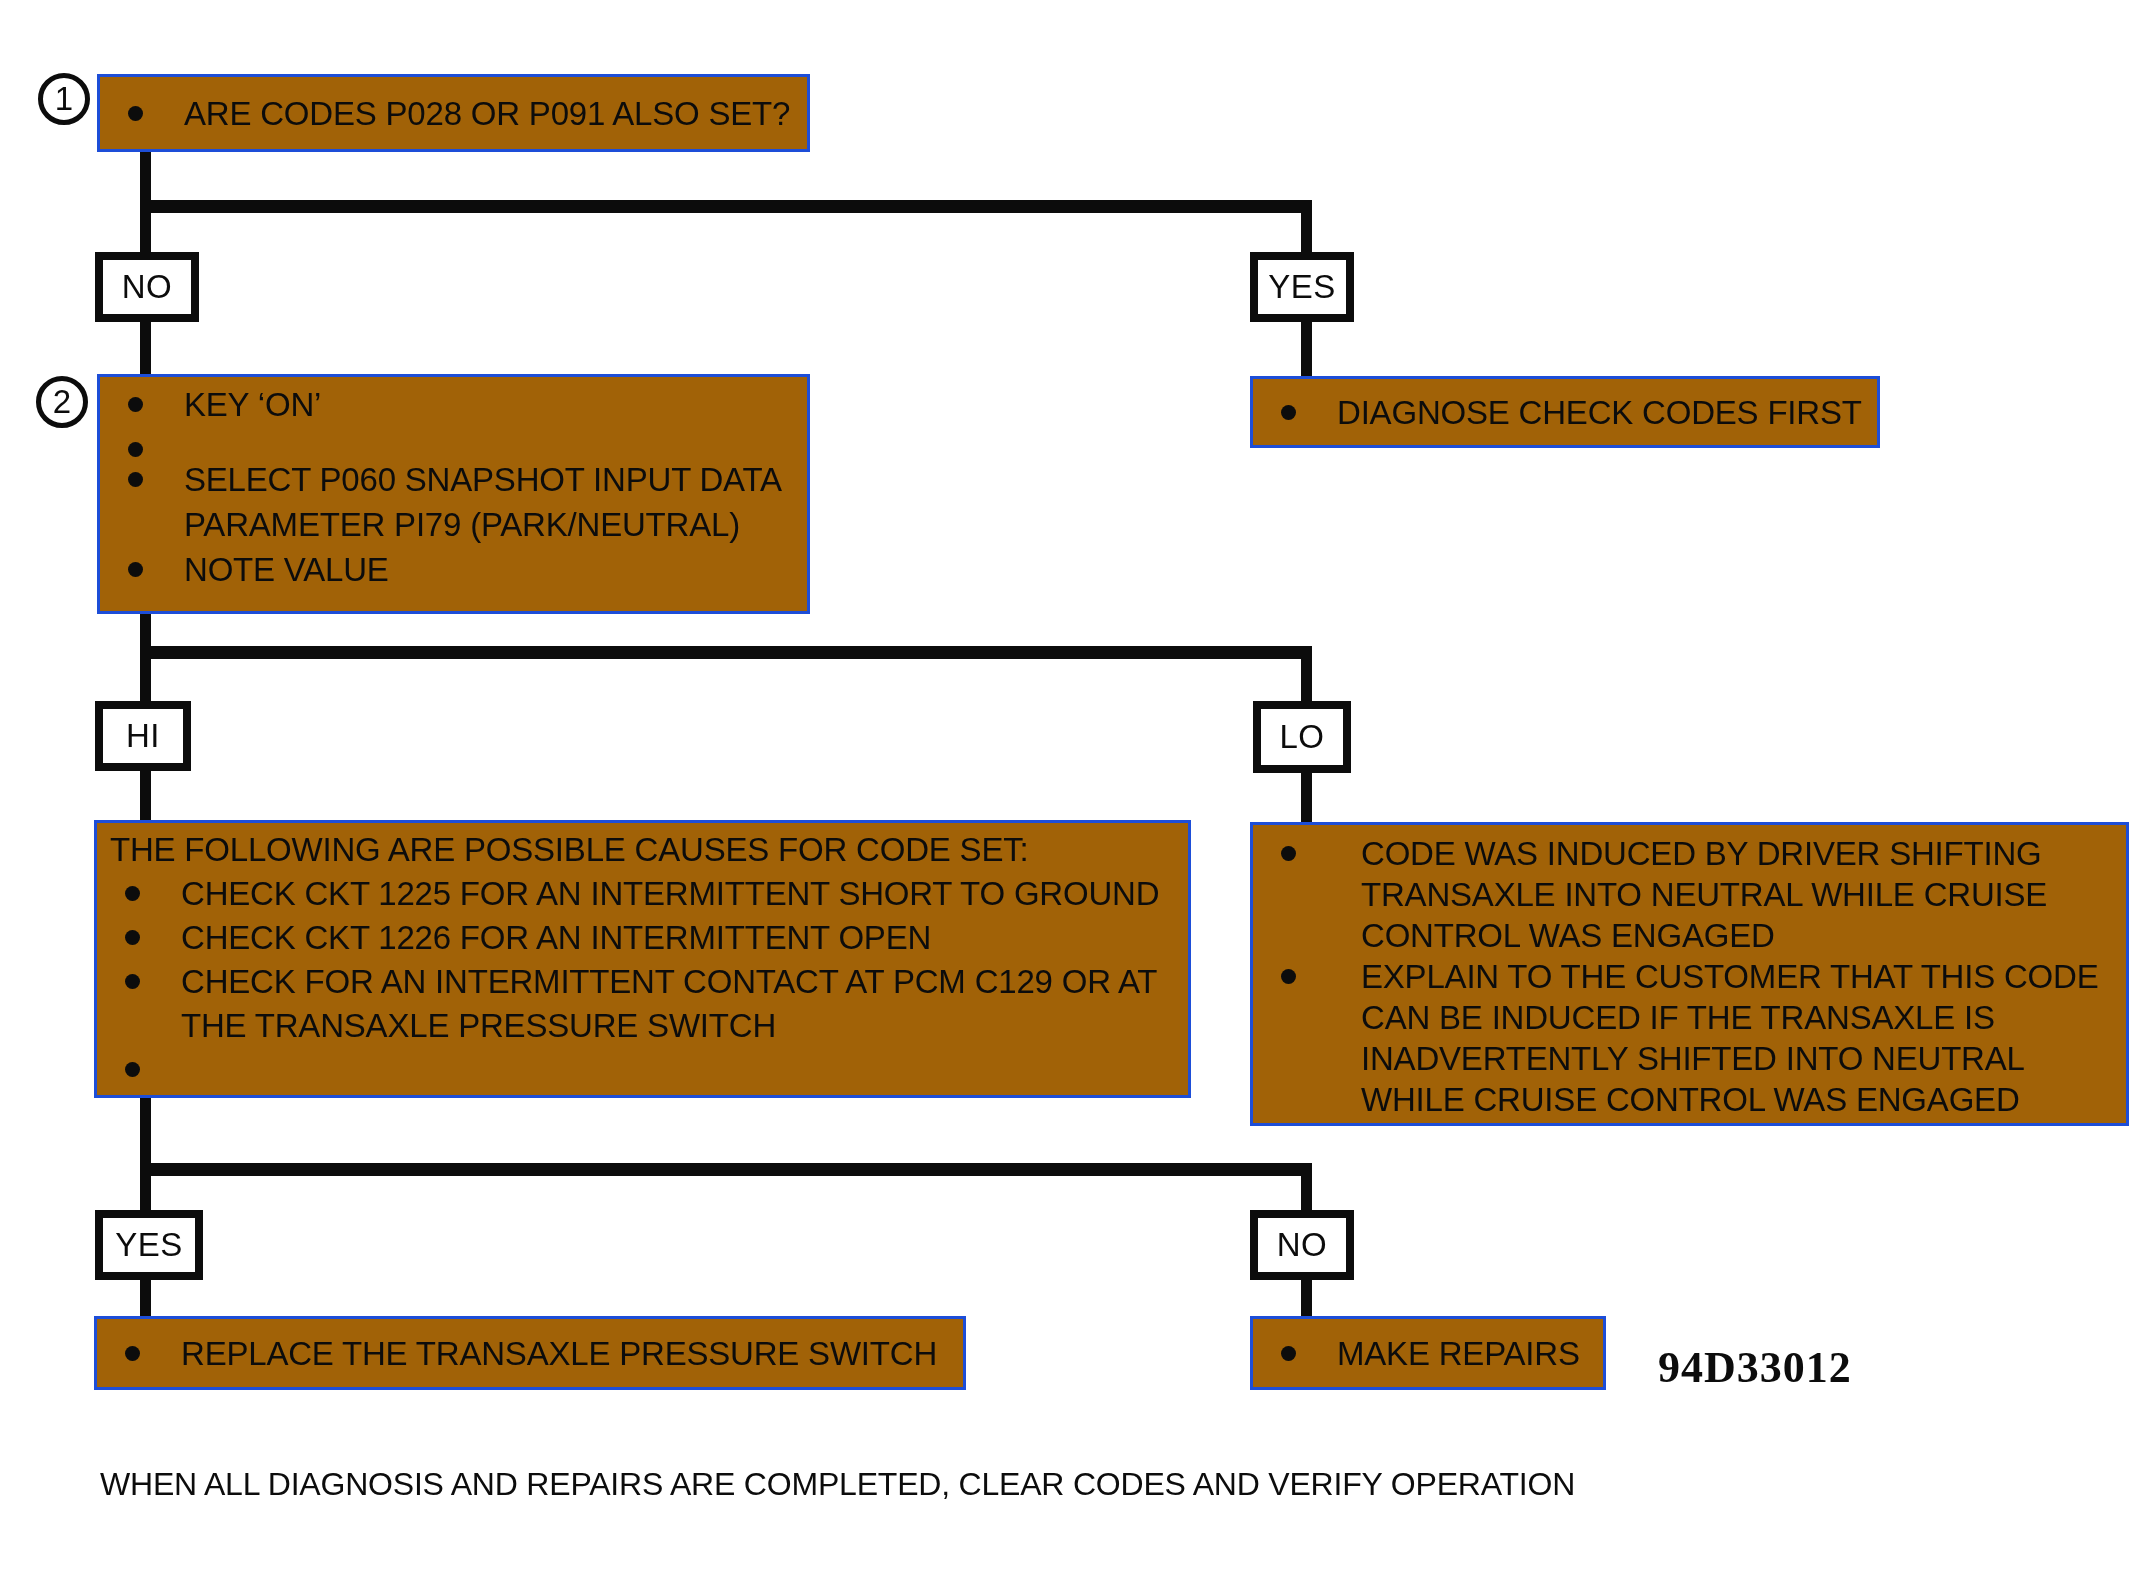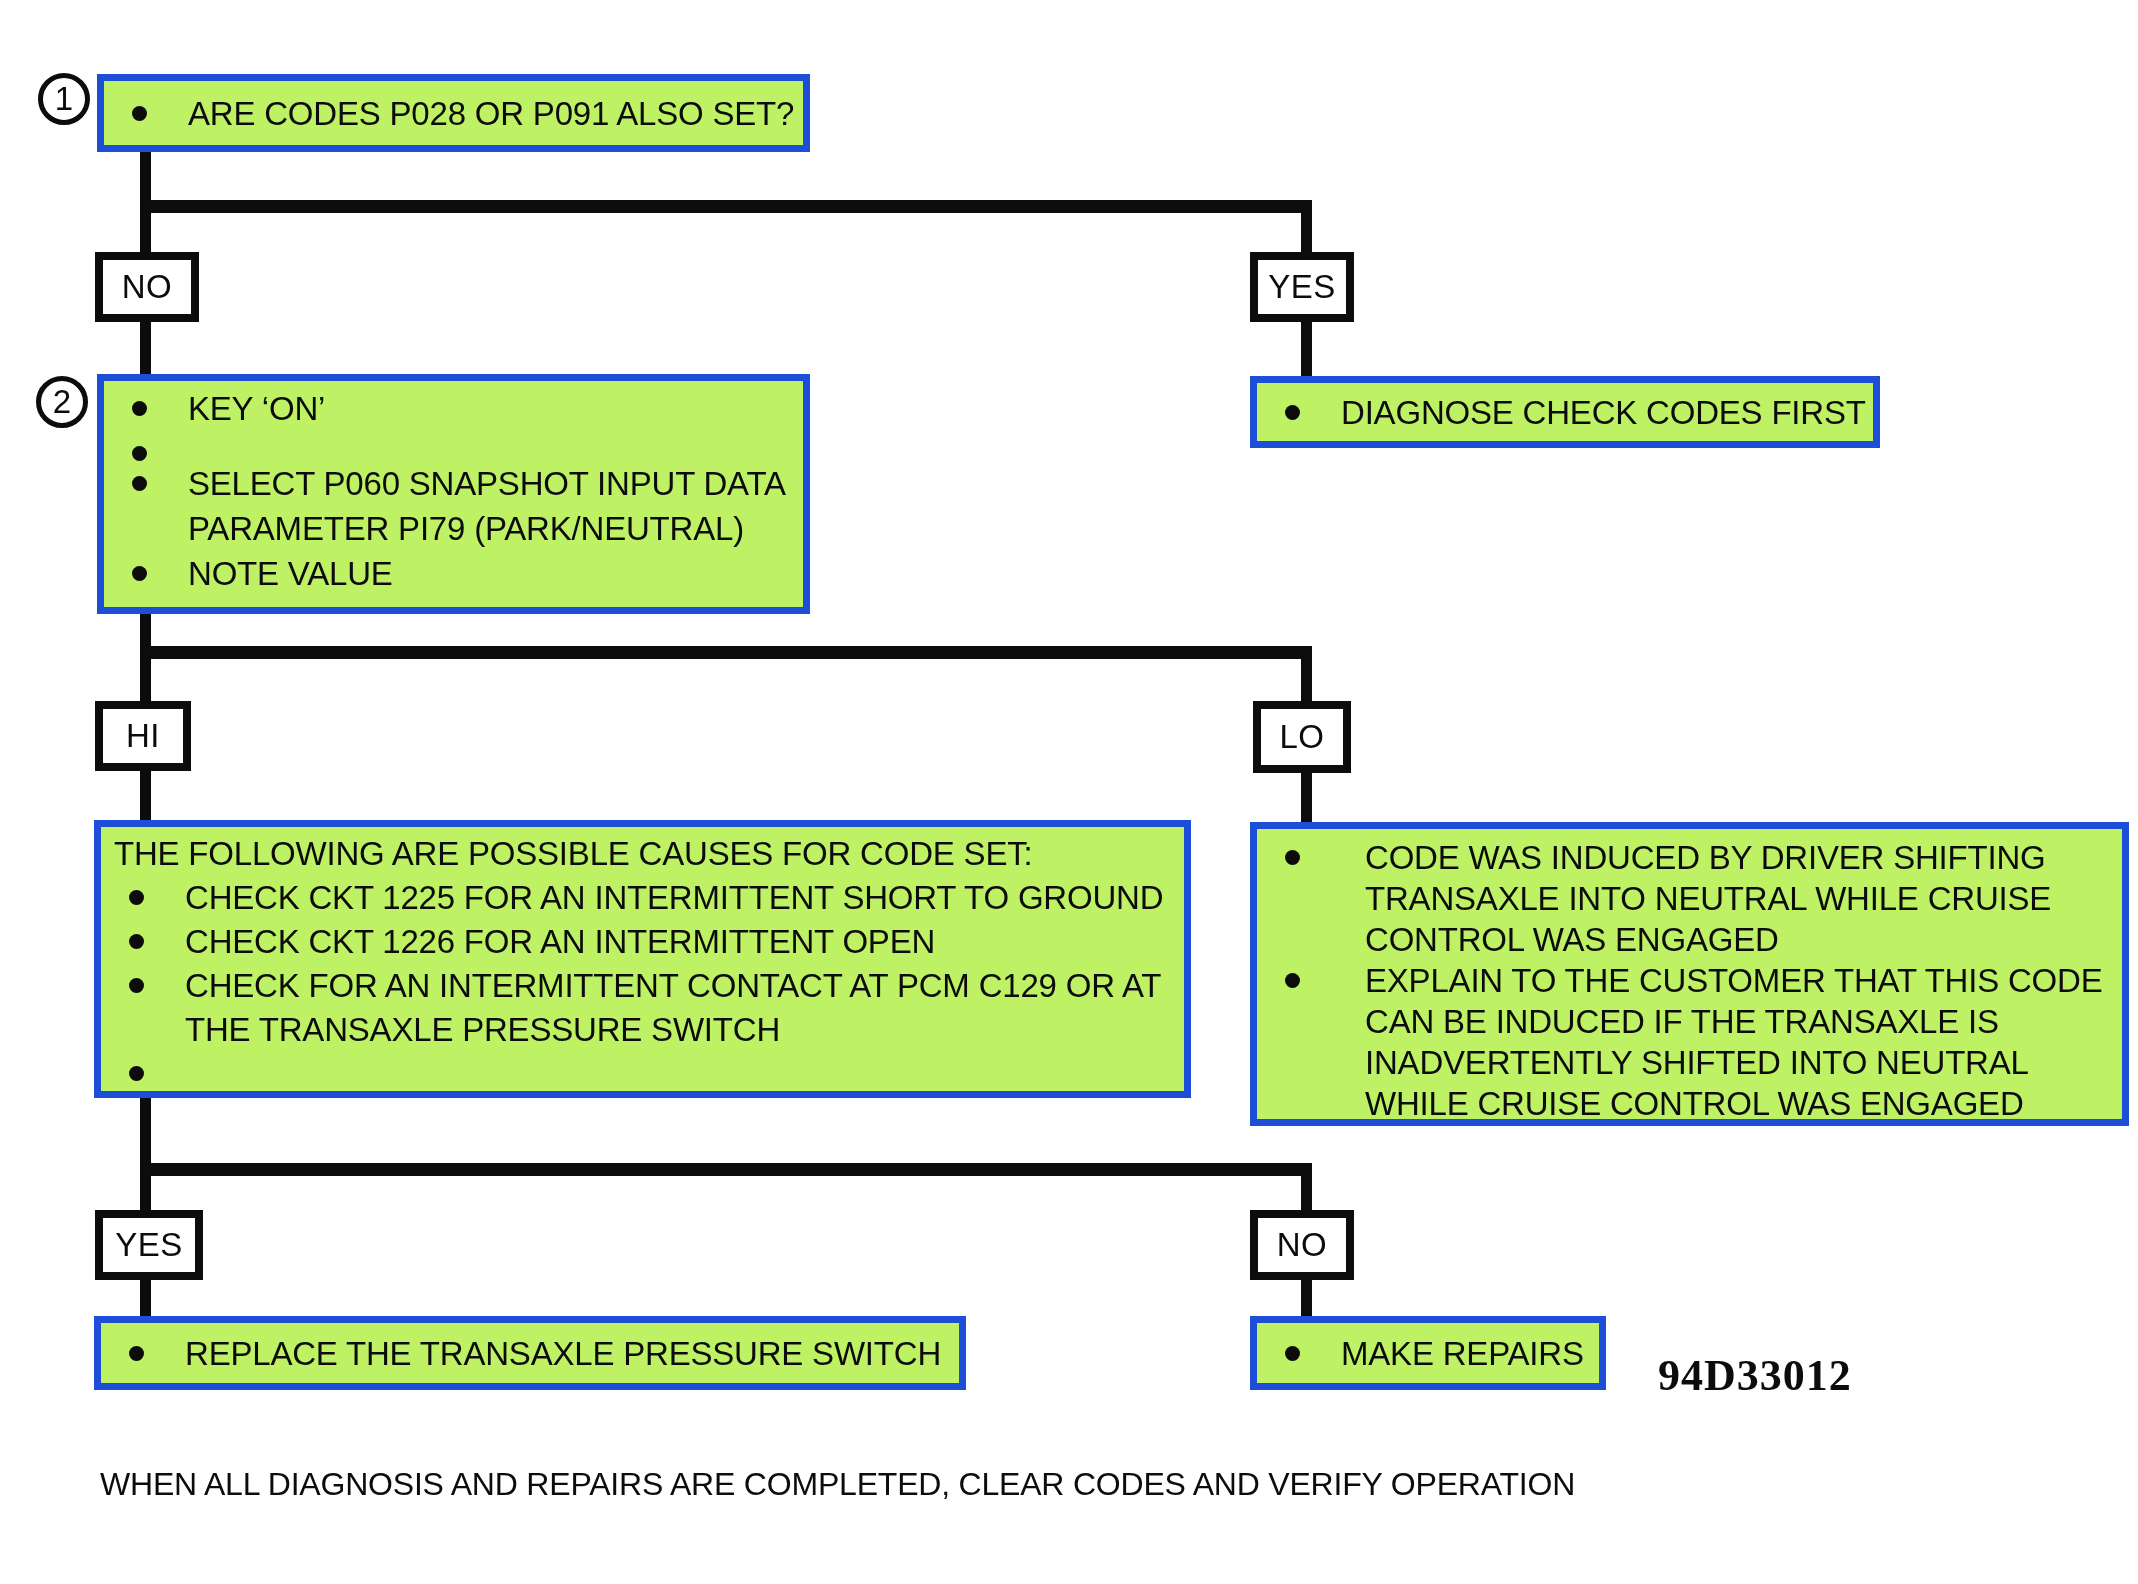--- a/index.html
+++ b/index.html
@@ -15,21 +15,21 @@
 
   
   .circle {
     position:absolute; width:52px; height:52px; border:5px solid #0c0c0c;
     border-radius:50%; display:flex; align-items:center; justify-content:center;
     font-size:33px; background:#ffffff;
   }
 
   
   .box {
-    position:absolute; border:7px solid #1d4ed8; background:#bef264;
+    position:absolute; border:3px solid #1d4ed8; background:#a16207;
   }
   .label-box {
     position:absolute; border:8px solid #0c0c0c; background:#ffffff;
     display:flex; align-items:center; justify-content:center;
     font-size:33px; letter-spacing:0.5px;
   }
 
   .txt { font-size:33px; letter-spacing:-0.2px; line-height:45px; }
 
   
@@ -188,17 +188,17 @@
       <span class="txt">REPLACE THE TRANSAXLE PRESSURE SWITCH</span>
     </div>
   </div>
   <div class="box one-line" style="left:1250px; top:1316px; width:356px; height:74px;">
     <div class="bullet-row">
       <span class="bullet"></span>
       <span class="txt">MAKE REPAIRS</span>
     </div>
   </div>
 
-  <div class="figure-id" style="left:1658px; top:1342px;margin-top:8px;">94D33012</div>
+  <div class="figure-id" style="left:1658px; top:1342px;">94D33012</div>
 
   <div class="footer-note" style="top:1466px;">WHEN ALL DIAGNOSIS AND REPAIRS ARE COMPLETED, CLEAR CODES AND VERIFY OPERATION</div>
 
 </div>
 
 </body></html>

